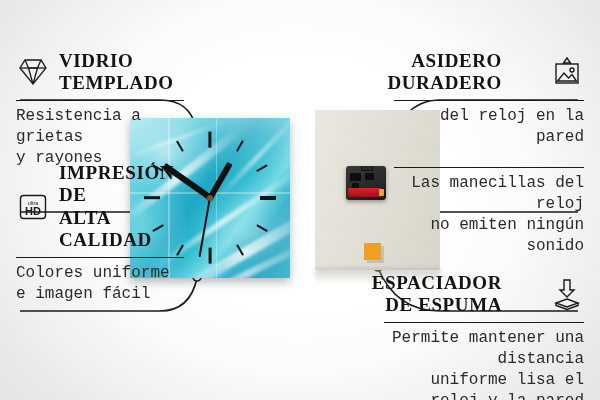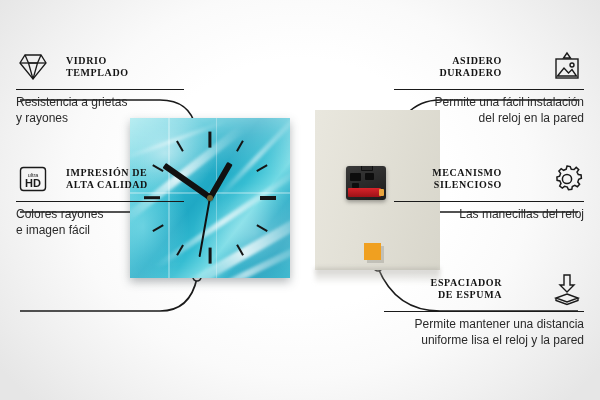--- a/index.html
+++ b/index.html
@@ -140,35 +140,34 @@
   .feature { position: absolute; }
   .feature .head {
     display: flex; align-items: center; gap: 9px;
   }
   .feature.right .head { justify-content: flex-end; gap: 48px; }
   .ficon { width: 34px; height: 34px; flex: 0 0 34px; }
   .ficon svg { display:block; width:34px; height:34px; }
   .ftitle {
     font-family: "Liberation Serif", serif;
     font-weight: bold;
-    font-size: 10px;
+    font-size: 19px;
     letter-spacing: .6px;
     line-height: 1.18;
     color: #141414;
     text-transform: uppercase;
-    margin-left: 7px;
   }
   .feature.left .ftitle { text-align: left; }
   .feature.right .ftitle { text-align: right; }
   .rule {
     height: 1px; background: #1a1a1a; margin: 5px 0 5px 0;
   }
   .fdesc {
-    font-family: Liberation Sans, sans-serif;
-    font-size: 12px;
+    font-family: Liberation Mono, monospace;
+    font-size: 16px;
     line-height: 1.32;
     color: #2a2a2a;
   }
   .feature.right .fdesc { text-align: right; }
   .title-stack { display:flex; flex-direction: column; }
 </style>
 </head>
 <body>
 
 <div id="stage">
@@ -272,21 +271,21 @@
           <text x="17" y="14.5" font-family="Liberation Sans, sans-serif" font-size="5.4" text-anchor="middle" fill="#1a1a1a">ultra</text>
           <text x="17" y="25" font-family="Liberation Sans, sans-serif" font-size="11" font-weight="bold" text-anchor="middle" fill="#1a1a1a">HD</text>
         </svg>
       </span>
       <span class="title-stack">
         <span class="ftitle">IMPRESIÓN DE</span>
         <span class="ftitle">ALTA CALIDAD</span>
       </span>
     </div>
     <div class="rule"></div>
-    <div class="fdesc">Colores rayones</div>
+    <div class="fdesc">Colores uniforme</div>
     <div class="fdesc">e imagen fácil</div>
   </div>
 
 
   <div class="feature right" style="right:16px; top:50px; width:190px;">
     <div class="head">
       <span class="title-stack">
         <span class="ftitle">ASIDERO</span>
         <span class="ftitle">DURADERO</span>
       </span>
@@ -295,41 +294,27 @@
             <g fill="none" stroke="#1a1a1a" stroke-width="1.4">
           <path d="M17 3 L13.5 8 H20.5 Z"></path>
           <rect x="6" y="9" width="22" height="19"></rect>
           <circle cx="22" cy="15" r="2"></circle>
           <path d="M7.5 26 L14 18 L18.5 23 L22 19.5 L26.5 26 Z"></path>
         </g>
           </svg>
       </span>
     </div>
     <div class="rule"></div>
-    <div class="fdesc">Permite una fácil instalación</div>
     <div class="fdesc">del reloj en la pared</div>
   </div>
 
   <div class="feature right" style="right:16px; top:162px; width:190px;">
-    <div class="head">
-      <span class="title-stack">
-        <span class="ftitle">MECANISMO</span>
-        <span class="ftitle">SILENCIOSO</span>
-      </span>
-      <span class="ficon">
-        <svg viewBox="0 0 34 34">
-            <g fill="none" stroke="#1a1a1a" stroke-width="1.5">
-          <path d="M17 4 l3.2 .6 1.1 2.6 2.8 .3 2.1-2.1 2.5 2.3 -1.7 2.4 1.3 2.5 2.8 .4 .3 3.3 -2.7 1 -.9 2.7 1.8 2.2 -2.2 2.5 -2.6-1.4 -2.5 1.2 -.5 2.8 -3.3 .4 -1.2-2.6 -2.7-.8 -2.3 1.8 -2.6-2.1 1.3-2.6 -1.1-2.5 -2.8-.6 -.2-3.3 2.7-.9 1-2.7 -1.7-2.3 2.3-2.4 2.4 1.6 2.6-1.1z"></path>
-          <circle cx="17" cy="17" r="4.6"></circle>
-        </g>
-          </svg>
-      </span>
-    </div>
     <div class="rule"></div>
     <div class="fdesc">Las manecillas del reloj</div>
+    <div class="fdesc">no emiten ningún sonido</div>
   </div>
 
   <div class="feature right" style="right:16px; top:272px; width:200px;">
     <div class="head">
       <span class="title-stack">
         <span class="ftitle">ESPACIADOR</span>
         <span class="ftitle">DE ESPUMA</span>
       </span>
       <span class="ficon">
         <svg viewBox="0 0 34 34">

